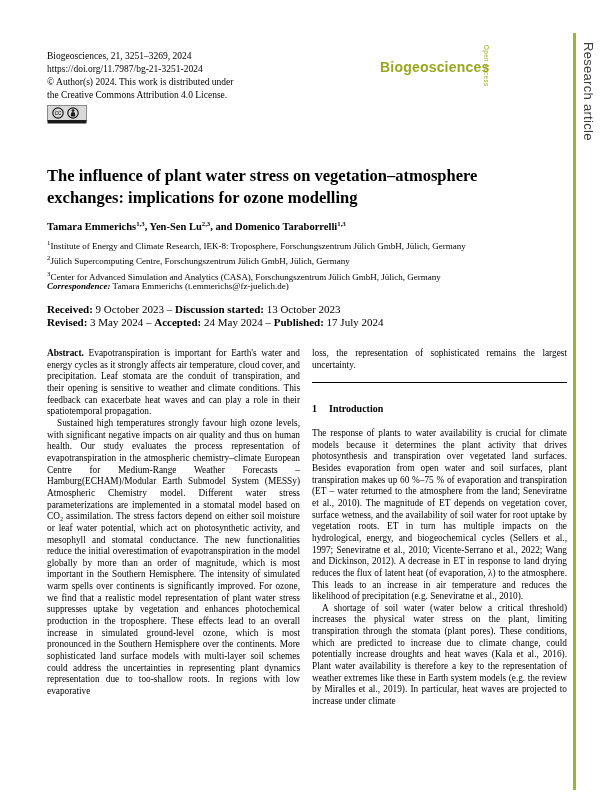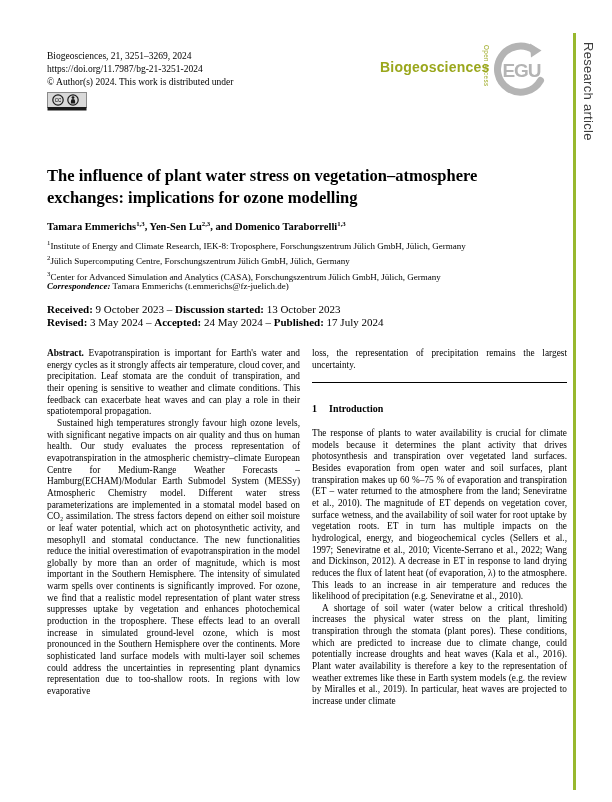--- a/index.html
+++ b/index.html
@@ -53,42 +53,36 @@
 </style>
 </head>
 <body>
 
 <div class="page">
 
   <div class="header-left">
     <div class="line">Biogeosciences, 21, 3251–3269, 2024</div>
     <div class="line">https://doi.org/11.7987/bg-21-3251-2024</div>
     <div class="line">© Author(s) 2024. This work is distributed under</div>
+    <div class="line">the Creative Commons Attribution 4.0 License.</div>
     <span class="cc-badge">
       <svg width="40" height="19" viewBox="0 0 40 19" aria-hidden="true">
         <rect x="0.5" y="0.5" width="39" height="15" fill="#d9d9d9" stroke="#8a8a8a"></rect>
         <rect x="0.5" y="15" width="39" height="3.5" fill="#1a1a1a"></rect>
         <circle cx="11" cy="8" r="5.2" fill="none" stroke="#1a1a1a" stroke-width="1.2"></circle>
         <text x="11" y="10.3" font-size="6.5" text-anchor="middle" font-family="sans-serif" fill="#1a1a1a">cc</text>
         <circle cx="26" cy="8" r="5.2" fill="none" stroke="#1a1a1a" stroke-width="1.2"></circle>
         <circle cx="26" cy="5.6" r="1.4" fill="#1a1a1a"></circle>
         <path d="M23.9 11.6 v-2.6 a2.1 2.1 0 0 1 4.2 0 v2.6 z" fill="#1a1a1a"></path>
       </svg>
     </span>
   </div>
 
   <div class="journal-name">Biogeosciences</div>
   <div class="open-access">Open Access</div>
-  <div class="egu-logo">
-    <svg width="56" height="56" viewBox="0 0 56 56" aria-hidden="true">
-      <path d="M 41 8.5 A 23 23 0 1 0 47.5 38.5" fill="none" stroke="#b4b4b4" stroke-width="7" stroke-linecap="round"></path>
-      <path d="M 37 1.5 L 48.5 8.5 L 38 15.5 Z" fill="#b4b4b4"></path>
-      <text x="28.5" y="35" font-family="Liberation Sans, sans-serif" font-size="19" font-weight="bold" fill="#b4b4b4" text-anchor="middle" letter-spacing="-1">EGU</text>
-    </svg>
-  </div>
 
   <div class="accent-line"></div>
   <div class="article-type">Research article</div>
 
   <div class="title">The influence of plant water stress on vegetation–atmosphere exchanges: implications for ozone modelling</div>
 
   <div class="authors">
     <span><span>Tamara Emmerichs</span><sup>1,3</sup><span>, </span></span><span><span>Yen-Sen Lu</span><sup>2,3</sup><span>, and </span></span><span><span>Domenico Taraborrelli</span><sup>1,3</sup><span></span></span>
   </div>
 
@@ -106,21 +100,21 @@
     <div><b>Received:</b><span> 9 October 2023 – </span><b>Discussion started:</b><span> 13 October 2023</span></div>
     <div><b>Revised:</b><span> 3 May 2024 – </span><b>Accepted:</b><span> 24 May 2024 – </span><b>Published:</b><span> 17 July 2024</span></div>
   </div>
 
   <div class="col-left body-text">
     <p><span class="abstract-label">Abstract.</span><span> Evapotranspiration is important for Earth's water and energy cycles as it strongly affects air temperature, cloud cover, and precipitation. Leaf stomata are the conduit of transpiration, and their opening is sensitive to weather and climate conditions. This feedback can exacerbate heat waves and can play a role in their spatiotemporal propagation.</span></p>
     <p class="indent">Sustained high temperatures strongly favour high ozone levels, with significant negative impacts on air quality and thus on human health. Our study evaluates the process representation of evapotranspiration in the atmospheric chemistry–climate European Centre for Medium-Range Weather Forecasts – Hamburg(ECHAM)/Modular Earth Submodel System (MESSy) Atmospheric Chemistry model. Different water stress parameterizations are implemented in a stomatal model based on CO₂ assimilation. The stress factors depend on either soil moisture or leaf water potential, which act on photosynthetic activity, and mesophyll and stomatal conductance. The new functionalities reduce the initial overestimation of evapotranspiration in the model globally by more than an order of magnitude, which is most important in the Southern Hemisphere. The intensity of simulated warm spells over continents is significantly improved. For ozone, we find that a realistic model representation of plant water stress suppresses uptake by vegetation and enhances photochemical production in the troposphere. These effects lead to an overall increase in simulated ground-level ozone, which is most pronounced in the Southern Hemisphere over the continents. More sophisticated land surface models with multi-layer soil schemes could address the uncertainties in representing plant dynamics representation due to too-shallow roots. In regions with low evaporative</p>
   </div>
 
   <div class="col-right body-text">
-    <p>loss, the representation of precipitation remains the largest uncertainty.</p>
+    <p>loss, the representation of sophisticated remains the largest uncertainty.</p>
     <hr class="rule">
     <div class="section-heading">
       <span class="sec-num">1</span><span>Introduction</span>
     </div>
     <p>The response of plants to water availability is crucial for climate models because it determines the plant activity that drives photosynthesis and transpiration over vegetated land surfaces. Besides evaporation from open water and soil surfaces, plant transpiration makes up 60 %–75 % of evaporation and transpiration (ET – water returned to the atmosphere from the land; Seneviratne et al., 2010). The magnitude of ET depends on vegetation cover, surface wetness, and the availability of soil water for root uptake by vegetation roots. ET in turn has multiple impacts on the hydrological, energy, and biogeochemical cycles (Sellers et al., 1997; Seneviratne et al., 2010; Vicente-Serrano et al., 2022; Wang and Dickinson, 2012). A decrease in ET in response to land drying reduces the flux of latent heat (of evaporation, λ) to the atmosphere. This leads to an increase in air temperature and reduces the likelihood of precipitation (e.g. Seneviratne et al., 2010).</p>
     <p class="indent">A shortage of soil water (water below a critical threshold) increases the physical water stress on the plant, limiting transpiration through the stomata (plant pores). These conditions, which are predicted to increase due to climate change, could potentially increase droughts and heat waves (Kala et al., 2016). Plant water availability is therefore a key to the representation of weather extremes like these in Earth system models (e.g. the review by Miralles et al., 2019). In particular, heat waves are projected to increase under climate</p>
   </div>
 
 
 </div>

